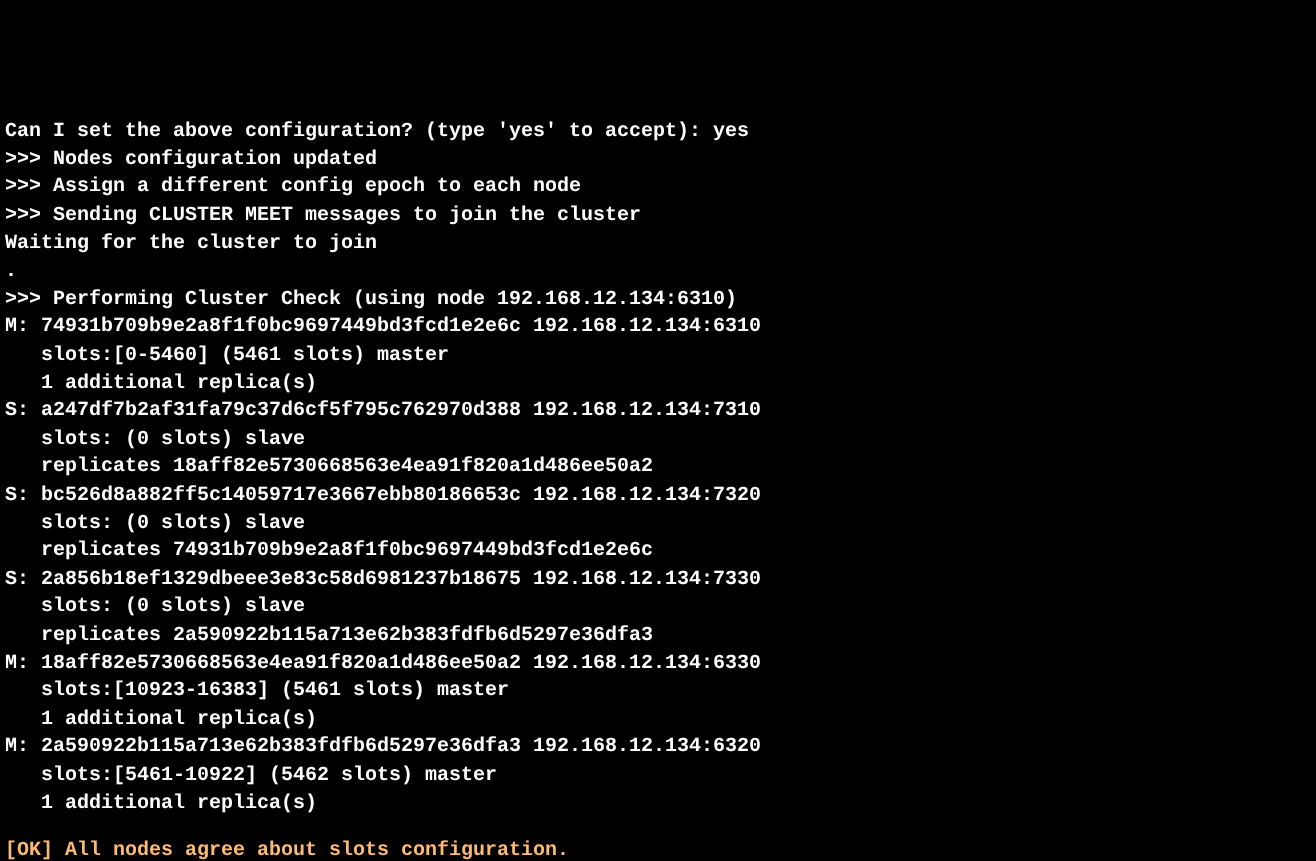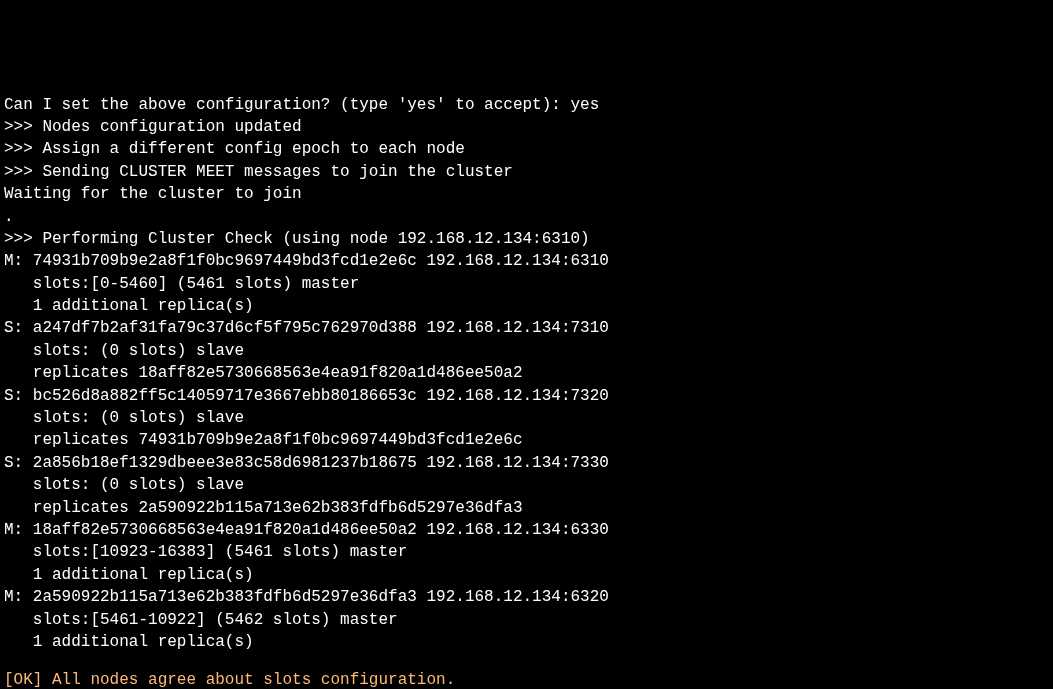--- a/index.html
+++ b/index.html
@@ -14,20 +14,21 @@
       font-size: 16px;
       line-height: 1.4;
       padding: 4px;
       width: 1053px;
       height: 689px;
       overflow: hidden;
       white-space: pre;
     }
     .line {
       white-space: pre;
+      font-weight: bold;
     }
     .ok {
       color: #fdba74;
       margin-top: 16px;
     }
   </style>
 </head>
 <body>
 
 

